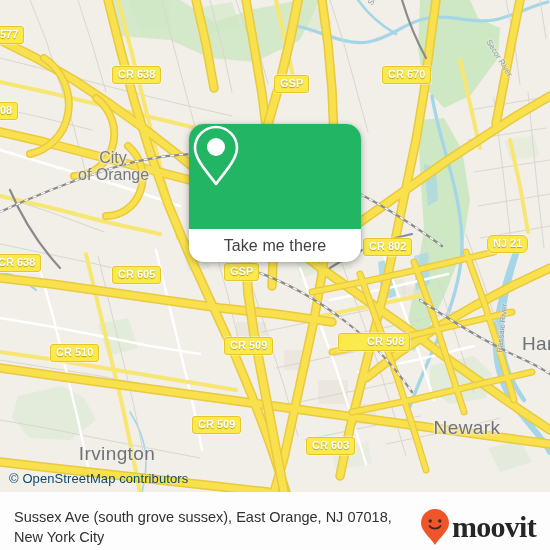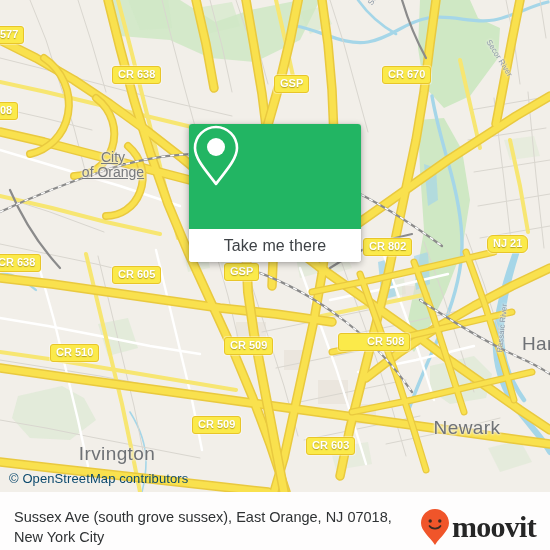--- a/index.html
+++ b/index.html
@@ -15,41 +15,41 @@
   #map svg{position:absolute;left:0;top:0;}
 
   
   .place{
     position:absolute;color:#77797c;font-weight:400;
     text-align:center;line-height:1.05;
     text-shadow:0 0 3px #f2efe9,0 0 3px #f2efe9,0 0 2px #f2efe9;
     white-space:pre;pointer-events:none;
   }
   .place.big{font-size:19px;color:#6f7276;letter-spacing:.4px;}
-  .place.mid{font-size:14px;text-decoration:underline;}
+  .place.mid{font-size:16px;}
 
   
   .waterlbl{
     position:absolute;color:#8d99a8;font-size:8px;white-space:nowrap;
     text-shadow:0 0 3px #f2efe9,0 0 3px #f2efe9;pointer-events:none;
   }
 
   
   .shield{
     position:absolute;background:#fbea4a;border:1px solid #e8c52a;
     border-radius:3px;color:#fff;font-size:11px;font-weight:bold;
     padding:1px 5px 2px 5px;line-height:13px;white-space:nowrap;
     text-shadow:0 1px 1px rgba(120,100,0,.55);
     box-shadow:0 0 0 1px rgba(255,255,255,.35);
   }
 
   
   #card{
     position:absolute;left:189px;top:124px;width:172px;height:138px;
-    border-radius:3px;overflow:hidden;background:#ffffff;
+    border-radius:15px;overflow:hidden;background:#ffffff;
     box-shadow:0 2px 7px rgba(0,0,0,.32),0 0 1px rgba(0,0,0,.25);
   }
   #card-top{
     height:105px;background:#22b563;display:flex;
     align-items:center;justify-content:center;
   }
   #card-bottom{
     height:33px;display:flex;align-items:center;justify-content:center;
     background:#fff;
   }

